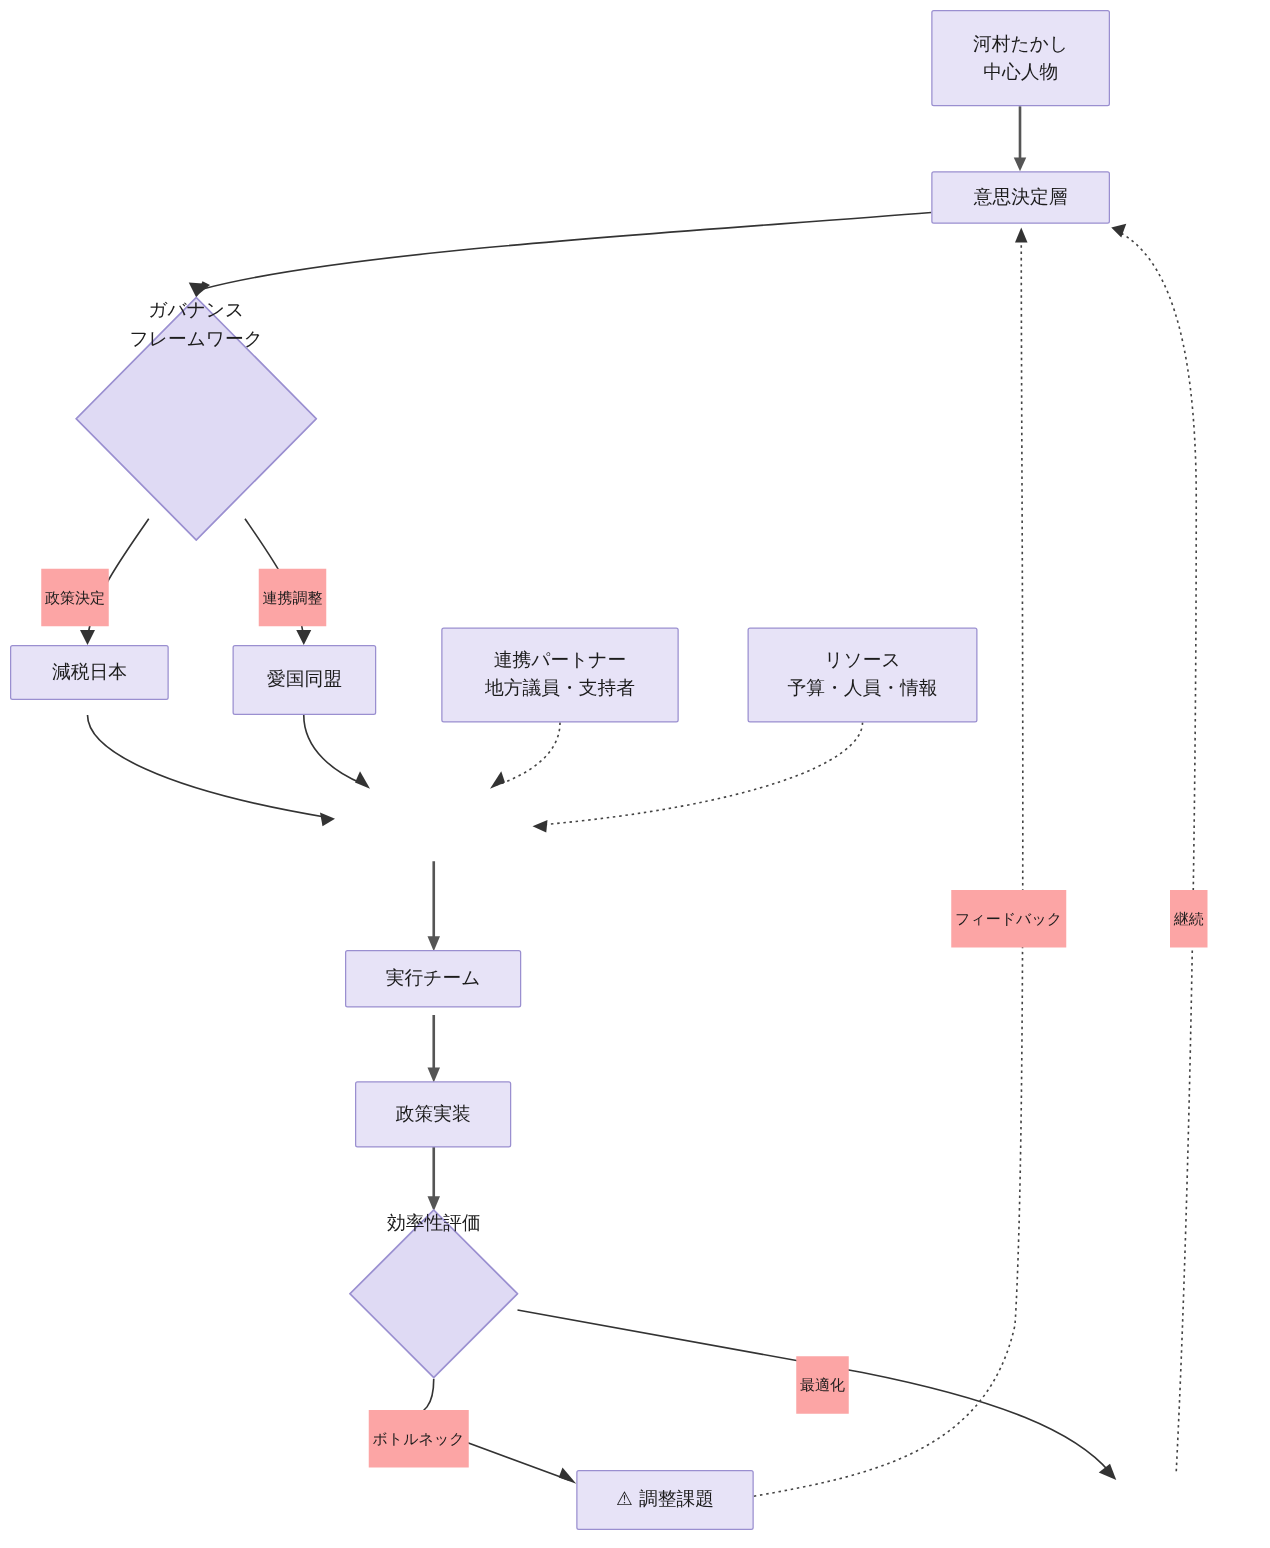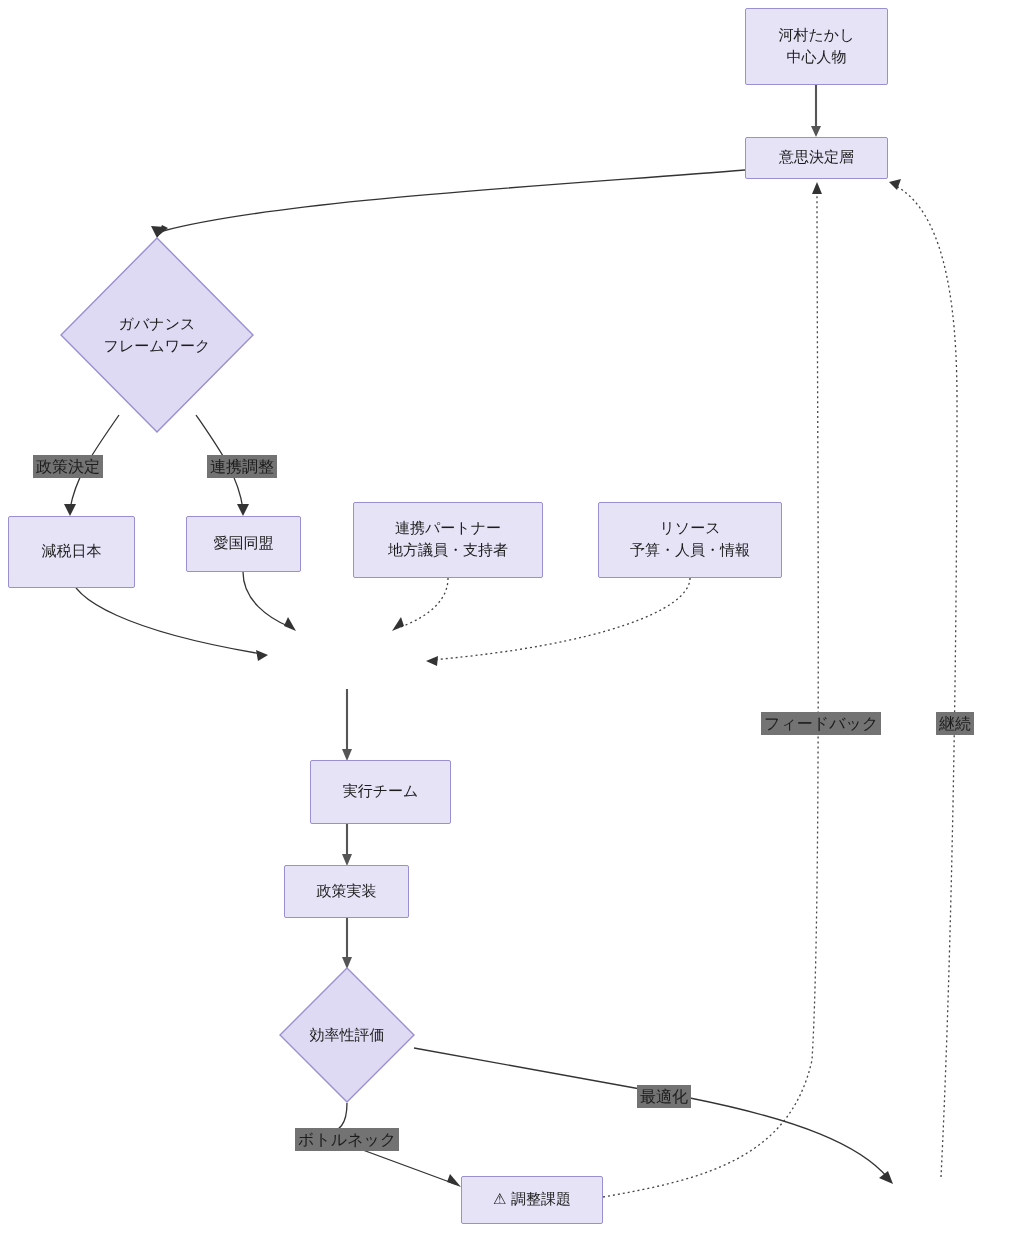--- a/index.html
+++ b/index.html
@@ -87,34 +87,33 @@
   }
   .diamond-label {
     position: absolute;
     left: 0;
     top: 0;
     width: 100%;
     height: 100%;
     display: flex;
     flex-direction: column;
     align-items: center;
-    justify-content: center;
     font-size: 15px;
     line-height: 1.5;
     color: #1c1c1c;
     text-align: center;
     white-space: nowrap;
   }
   .edge-label {
     position: absolute;
-    background: #737373;
+    background: #fca5a5;
     color: #1c1c1c;
-    font-size: 16px;
+    font-size: 12px;
     line-height: 1.2;
-    padding: 2px 3px;
+    padding: 16px 3px;
     white-space: nowrap;
   }
 </style>
 </head>
 <body>
 
 <div id="diagram-root">
 
   <svg class="flow-layer" viewBox="0 0 1016 1238">
 
@@ -207,40 +206,40 @@
   <div class="diamond-wrap" style="left:60px; top:237px; width:194px; height:196px;">
     <svg class="diamond-shape" viewBox="0 0 194 196">
       <polygon points="97,1 193,98 97,195 1,98"></polygon>
     </svg>
     <div class="diamond-label">
       <span class="node-line">ガバナンス</span>
       <span class="node-line">フレームワーク</span>
     </div>
   </div>
 
-  <div class="node" style="left:8px; top:516px; width:127px; height:72px;">
+  <div class="node" style="left:8px; top:516px; width:127px; height:44px;">
     <span class="node-line">減税日本</span>
   </div>
 
   <div class="node" style="left:186px; top:516px; width:115px; height:56px;">
     <span class="node-line">愛国同盟</span>
   </div>
 
   <div class="node" style="left:353px; top:502px; width:190px; height:76px;">
     <span class="node-line">連携パートナー</span>
     <span class="node-line">地方議員・支持者</span>
   </div>
 
   <div class="node" style="left:598px; top:502px; width:184px; height:76px;">
     <span class="node-line">リソース</span>
     <span class="node-line">予算・人員・情報</span>
   </div>
 
 
-  <div class="node" style="left:276px; top:760px; width:141px; height:64px;margin-left:34px;">
+  <div class="node" style="left:276px; top:760px; width:141px; height:46px;">
     <span class="node-line">実行チーム</span>
   </div>
 
   <div class="node" style="left:284px; top:865px; width:125px; height:53px;">
     <span class="node-line">政策実装</span>
   </div>
 
   <div class="diamond-wrap" style="left:279px; top:967px; width:136px; height:136px;">
     <svg class="diamond-shape" viewBox="0 0 136 136">
       <polygon points="68,1 135,68 68,135 1,68"></polygon>

